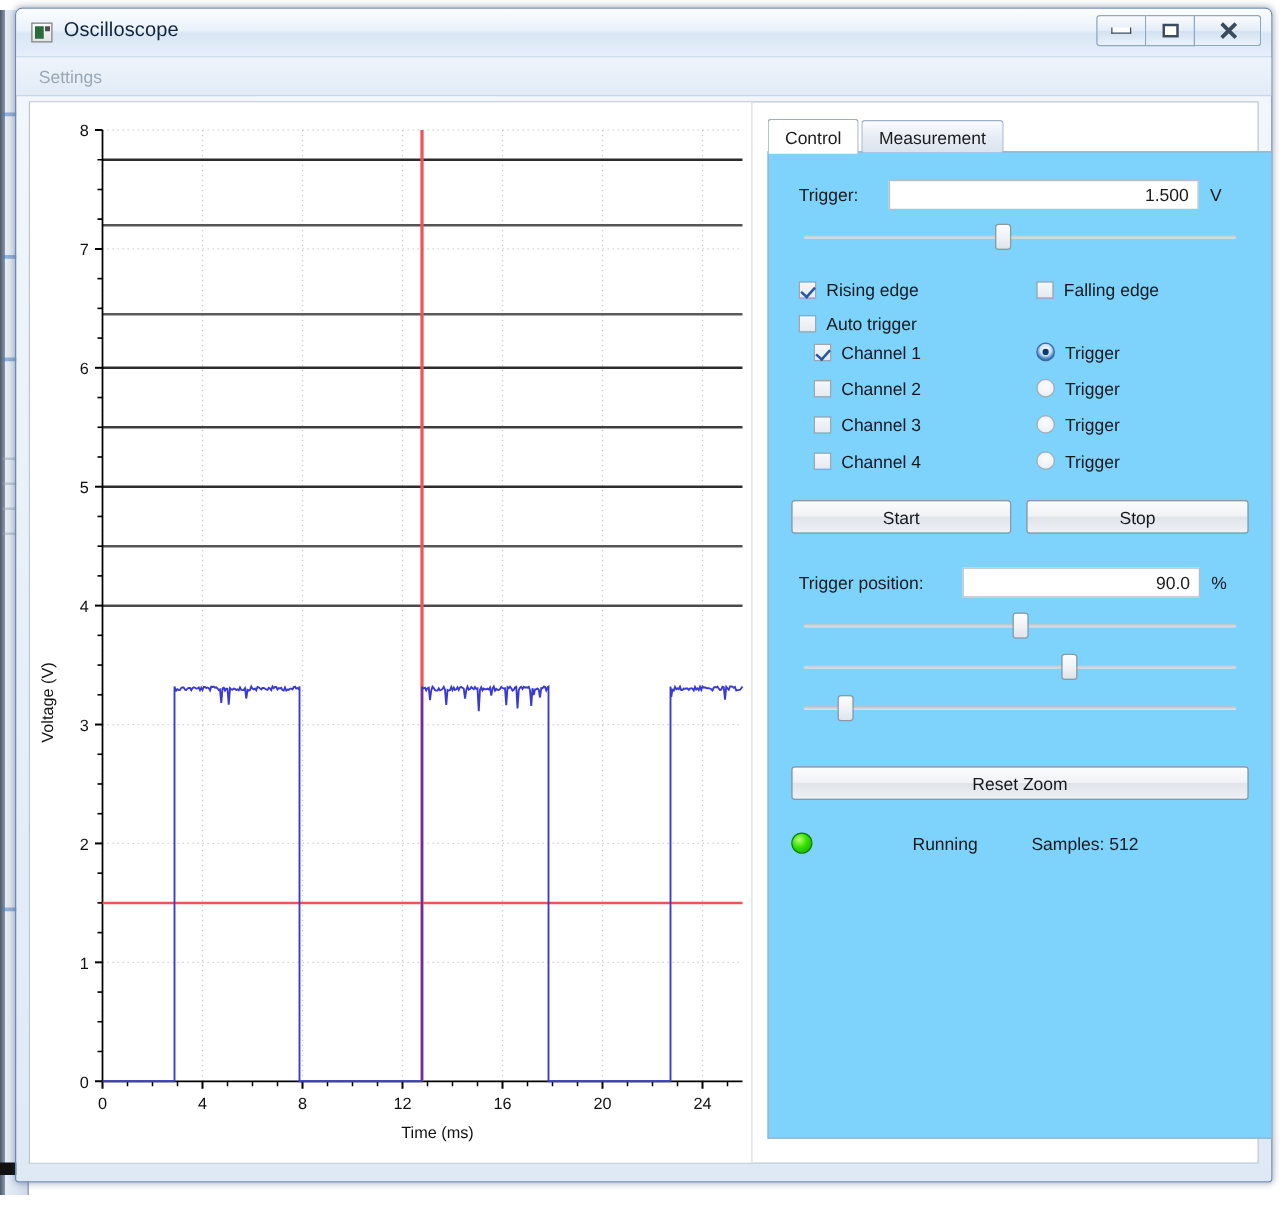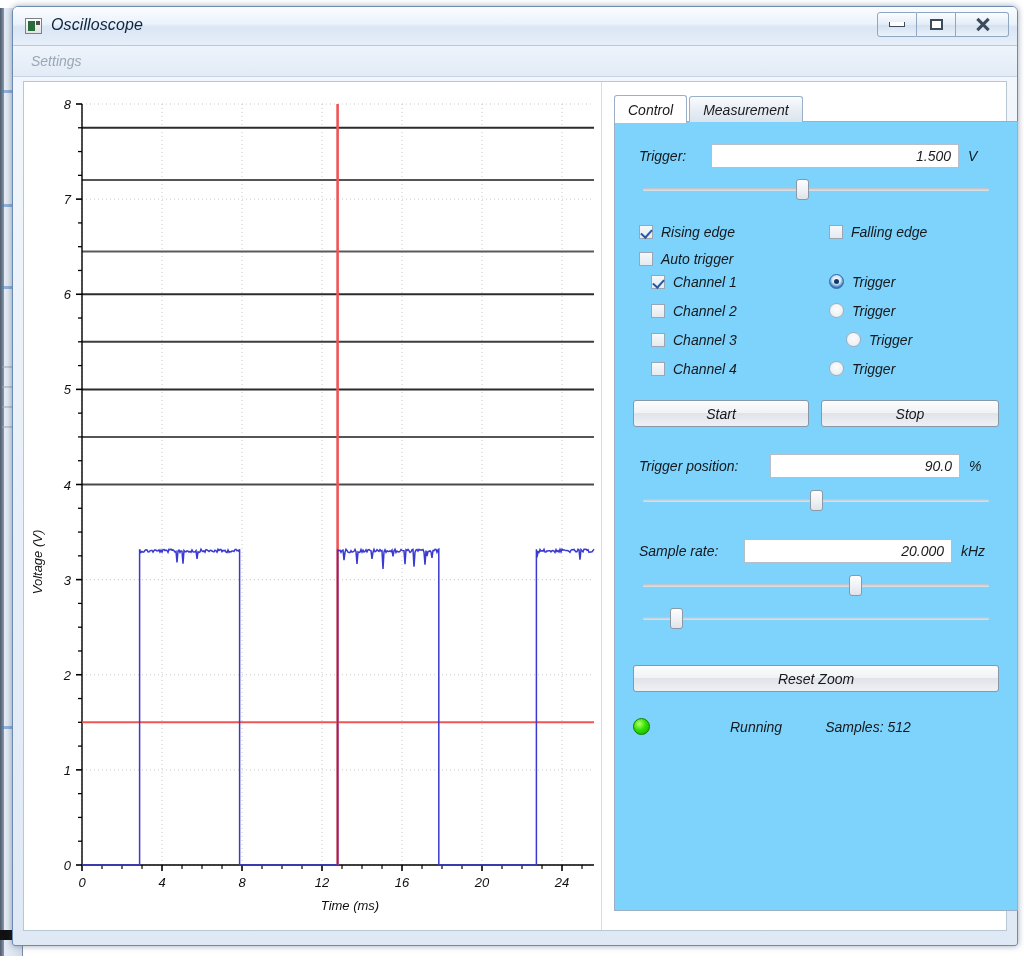--- a/index.html
+++ b/index.html
@@ -40,21 +40,20 @@
   
   #window {
     position: absolute;
     left: 12px; top: 6px;
     width: 1006px; height: 940px;
     background: linear-gradient(to bottom,#f4f8fd 0%, #eaf1f9 38%, #dfe9f5 100%);
     border: 1px solid #6d8ab0;
     border-radius: 6px 6px 3px 3px;
     box-shadow: 0 0 6px rgba(40,60,90,.45);
     box-sizing: border-box;
-    font-style: italic;
   }
 
   
   #titlebar {
     position: relative;
     height: 38px;
     background: linear-gradient(to bottom,#fbfdff 0%,#eaf2fb 45%,#dae6f5 52%,#e6eff9 100%);
     border-radius: 5px 5px 0 0;
     border-bottom: 1px solid #b9cade;
   }
@@ -478,21 +477,21 @@
               <div class="ckrow" style="width:178px">
                 <span class="cbx"></span>
                 <span class="lbl">Channel 2</span>
               </div>
               <div class="ckrow">
                 <span class="rdo"></span>
                 <span class="lbl">Trigger</span>
               </div>
             </div>
             <div class="row" style="margin-left:18px;margin-bottom:14px">
-              <div class="ckrow" style="width:195px">
+              <div class="ckrow" style="width:178px">
                 <span class="cbx"></span>
                 <span class="lbl">Channel 3</span>
               </div>
               <div class="ckrow">
                 <span class="rdo"></span>
                 <span class="lbl">Trigger</span>
               </div>
             </div>
             <div class="row" style="margin-left:18px">
               <div class="ckrow" style="width:178px">
@@ -514,25 +513,20 @@
           <div class="row" style="margin-top:27px;margin-left:6px">
             <span class="lbl" style="width:131px">Trigger position:</span>
             <div class="field" style="width:190px">90.0</div>
             <span class="unit">%</span>
           </div>
           <div class="slider" style="margin:11px 10px 0 10px">
             <div class="track"></div>
             <div class="thumb" id="thumb-trigpos" style="left: 166.5px;"></div>
           </div>
 
-          <div class="row" style="margin-top:28px;margin-left:6px">
-            <span class="lbl" style="width:105px">Sample rate:</span>
-            <div class="field" style="width:208px">20.000</div>
-            <span class="unit">kHz</span>
-          </div>
           <div class="slider" style="margin:11px 10px 0 10px">
             <div class="track"></div>
             <div class="thumb" id="thumb-rate" style="left: 206.46px;"></div>
           </div>
 
 
           <div class="slider" style="margin:11px 10px 0 10px">
             <div class="track"></div>
             <div class="thumb" id="thumb-buffer" style="left: 26.64px;"></div>
           </div>

